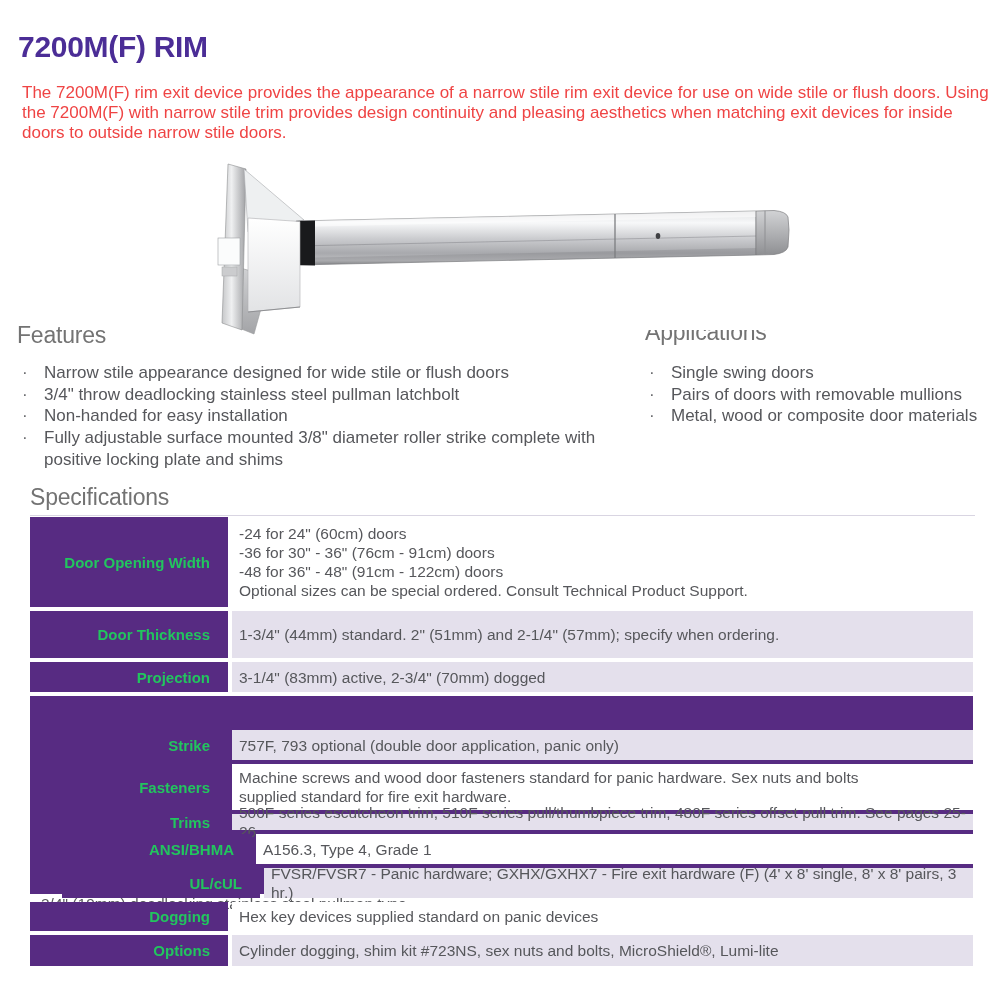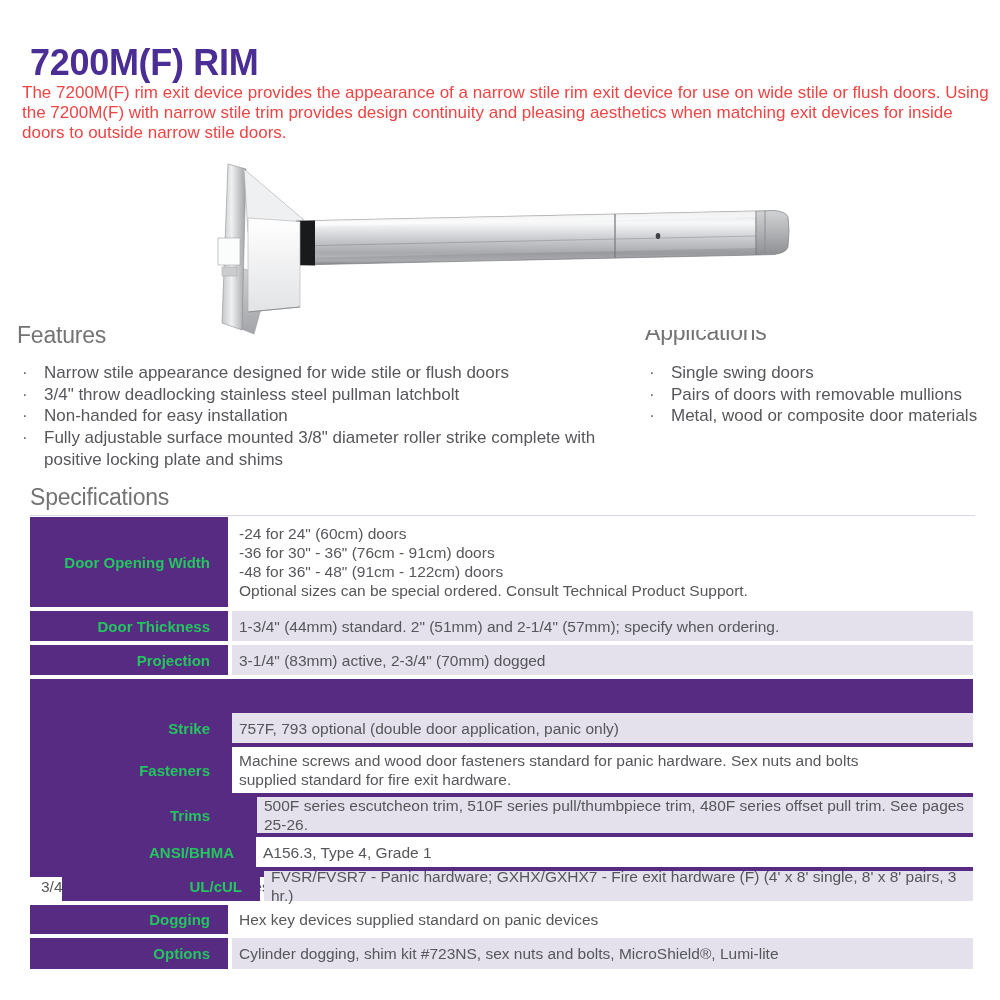--- a/index.html
+++ b/index.html
@@ -1,19 +1,19 @@
 <!DOCTYPE html>
 <html><head>
 <meta charset="utf-8">
 <style>
   html,body{margin:0;padding:0;background:#fff;}
   .page{position:relative;width:1000px;height:1000px;background:#fff;overflow:hidden;
         font-family:"Liberation Sans","DejaVu Sans",sans-serif;color:#56575b;}
 
-  .title{position:absolute;left:18px;top:30px;margin:12px;font-size:36px;font-weight:bold;
+  .title{position:absolute;left:18px;top:30px;margin:0;font-size:30px;font-weight:bold;
          color:#4b2d96;letter-spacing:-0.3px;}
   .desc{position:absolute;left:18px;top:79px;width:972px;margin:4px;font-size:17px;
         line-height:20px;color:#ef4444;}
 
   .photo{position:absolute;left:196px;top:150px;width:620px;height:190px;}
 
   .sec-head{margin:0;font-size:23px;font-weight:normal;color:#737373;letter-spacing:-0.2px;}
   .features-head{position:absolute;left:17px;top:322px;}
   .apps-clip{position:absolute;left:645px;top:330px;width:320px;height:18px;overflow:hidden;}
   .apps-clip .sec-head{position:relative;top:-11px;}
@@ -145,42 +145,42 @@
   <h2 class="sec-head specs-head">Specifications</h2>
   <div class="spec-hairline"></div>
   <div class="spec-table">
       <div class="spec-row" style="height: 90px;">
         <div class="spec-label">Door Opening Width</div>
         <div class="spec-value white">-24 for 24" (60cm) doors
 -36 for 30" - 36" (76cm - 91cm) doors
 -48 for 36" - 48" (91cm - 122cm) doors
 Optional sizes can be special ordered. Consult Technical Product Support.</div>
       </div>
-      <div class="spec-row" style="height: 30px;">
+      <div class="spec-row" style="height: 47px;">
         <div class="spec-label">Door Thickness</div>
         <div class="spec-value lav">1-3/4" (44mm) standard. 2" (51mm) and 2-1/4" (57mm); specify when ordering.</div>
       </div>
       <div class="spec-row" style="height: 30px;">
         <div class="spec-label">Projection</div>
         <div class="spec-value lav">3-1/4" (83mm) active, 2-3/4" (70mm) dogged</div>
       </div>
       <div class="spec-row" style="height: 30px; flex-direction: column;">
         <div class="spec-label">Latchbolt</div>
         <div class="spec-value white">3/4" (19mm) deadlocking stainless steel pullman type</div>
       </div>
       <div class="spec-row" style="height: 30px;">
         <div class="spec-label">Strike</div>
         <div class="spec-value lav">757F, 793 optional (double door application, panic only)</div>
       </div>
       <div class="spec-row" style="height: 46px;">
         <div class="spec-label">Fasteners</div>
         <div class="spec-value white">Machine screws and wood door fasteners standard for panic hardware. Sex nuts and bolts
 supplied standard for fire exit hardware.</div>
       </div>
-      <div class="spec-row" style="height: 36px; gap: 25px;">
+      <div class="spec-row" style="height: 16px;">
         <div class="spec-label">Trims</div>
         <div class="spec-value lav">500F series escutcheon trim, 510F series pull/thumbpiece trim, 480F series offset pull trim. See pages 25-26.</div>
       </div>
       <div class="spec-row" style="height: 30px; margin-left: 24px;">
         <div class="spec-label">ANSI/BHMA</div>
         <div class="spec-value white">A156.3, Type 4, Grade 1</div>
       </div>
       <div class="spec-row" style="height: 30px; padding-left: 32px;">
         <div class="spec-label">UL/cUL</div>
         <div class="spec-value lav">FVSR/FVSR7 - Panic hardware; GXHX/GXHX7 - Fire exit hardware (F) (4' x 8' single, 8' x 8' pairs, 3 hr.)</div>

